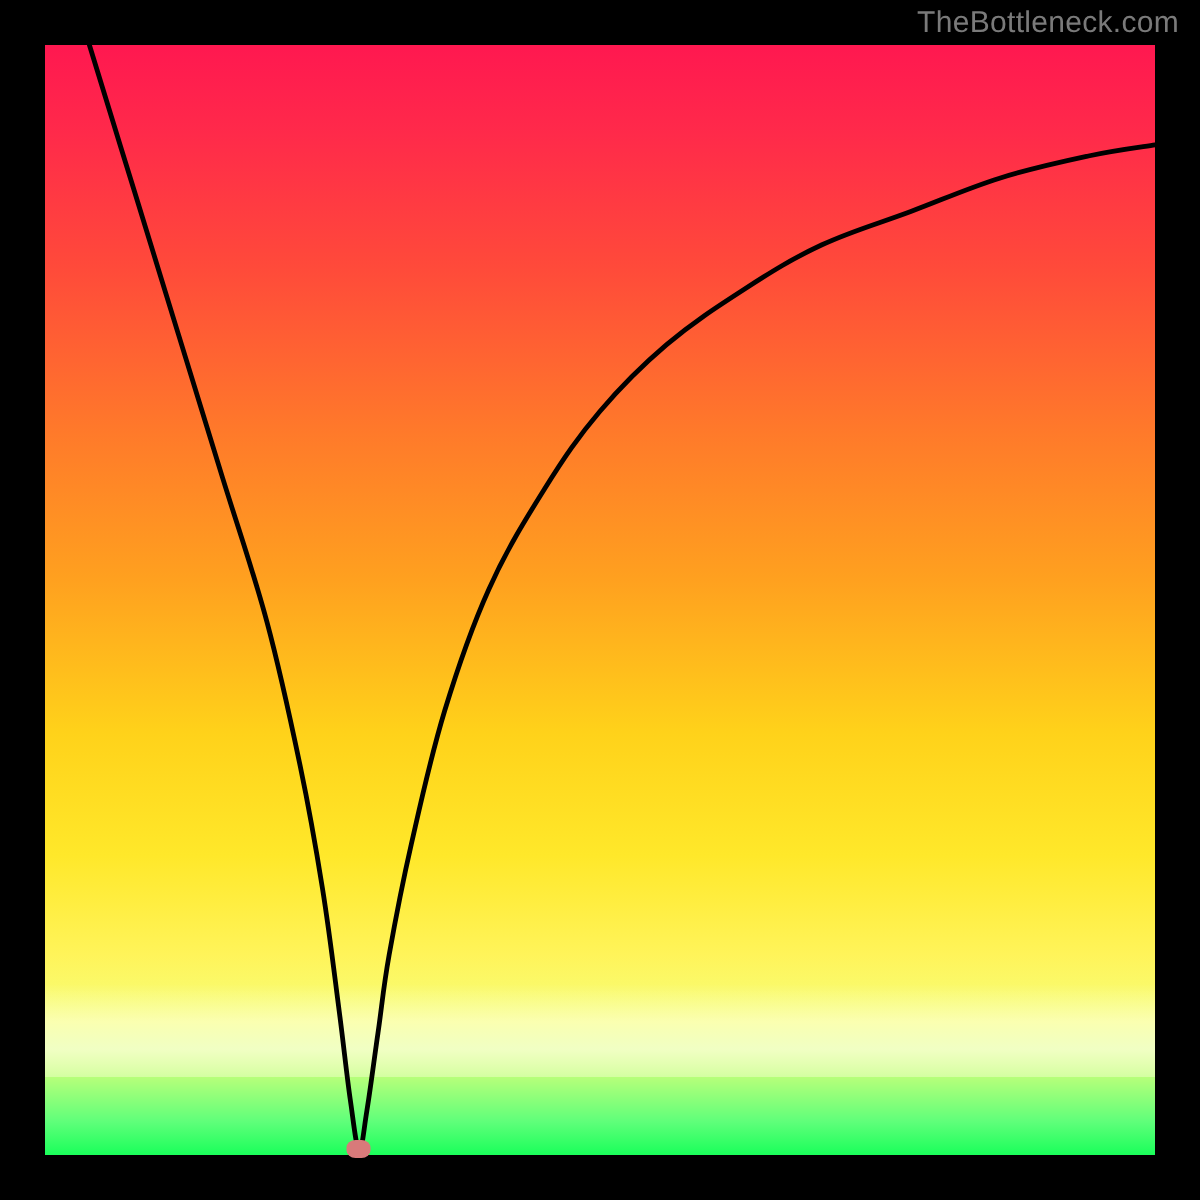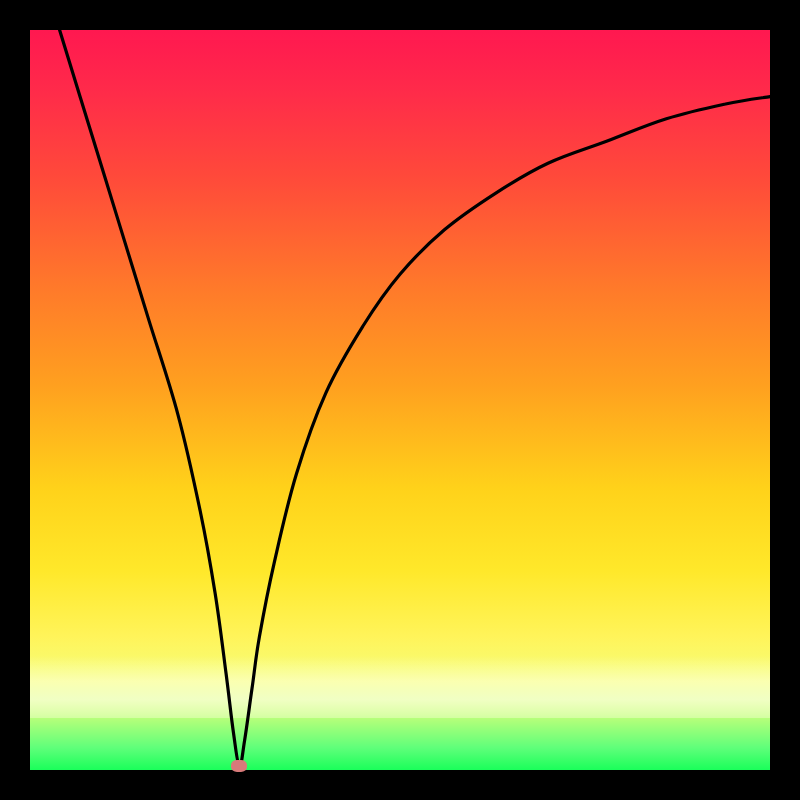--- a/index.html
+++ b/index.html
@@ -78,20 +78,21 @@
     height: 12px;
     border-radius: 6px / 5px;
     background: #d87a7a;
     transform: translate(-50%, -50%);
   }
 </style>
 </head>
 <body>
 
 <div class="frame">
+  <div class="watermark">TheBottleneck.com</div>
 
   <div class="plot-area">
     <div class="pale-band"></div>
 
     <svg class="curve" viewBox="0 0 740 740" preserveAspectRatio="none">
       <path id="curve-path" fill="none" stroke="#000" stroke-width="3.2" stroke-linecap="round" stroke-linejoin="round" d="M 29.6 0.0 C 34.9 17.3, 48.5 61.6, 59.2 96.2 C 69.9 130.8, 78.1 157.8, 88.8 192.4 C 99.5 227.0, 107.7 254.0, 118.4 288.6 C 129.1 323.2, 138.7 350.2, 148.0 384.8 C 157.3 419.4, 163.5 449.0, 170.2 481.0 C 176.9 513.0, 180.3 533.1, 185.0 562.4 C 189.7 591.7, 192.8 618.5, 196.1 643.8 C 199.4 669.1, 201.1 686.4, 203.5 703.0 C 205.9 719.6, 207.4 735.0, 209.4 736.3 C 211.4 737.6, 212.3 724.4, 214.6 710.4 C 216.9 696.4, 219.3 677.2, 222.0 658.6 C 224.7 640.0, 225.4 629.4, 229.4 606.8 C 233.4 584.2, 237.5 562.1, 244.2 532.8 C 250.9 503.5, 257.1 474.6, 266.4 444.0 C 275.7 413.4, 284.0 389.2, 296.0 362.6 C 308.0 336.0, 319.7 317.3, 333.0 296.0 C 346.3 274.7, 355.3 261.5, 370.0 244.2 C 384.7 226.9, 397.1 214.5, 414.4 199.8 C 431.7 185.1, 447.6 174.8, 466.2 162.8 C 484.8 150.8, 498.0 142.5, 518.0 133.2 C 538.0 123.9, 555.9 119.0, 577.2 111.0 C 598.5 103.0, 615.1 95.5, 636.4 88.8 C 657.7 82.1, 677.0 78.0, 695.6 74.0 C 714.2 70.0, 732.0 67.9, 740.0 66.6"></path>
     </svg>
 
     <div class="marker" id="min-marker" style="left: 209.42px; top: 736.3px;"></div>
   </div>

